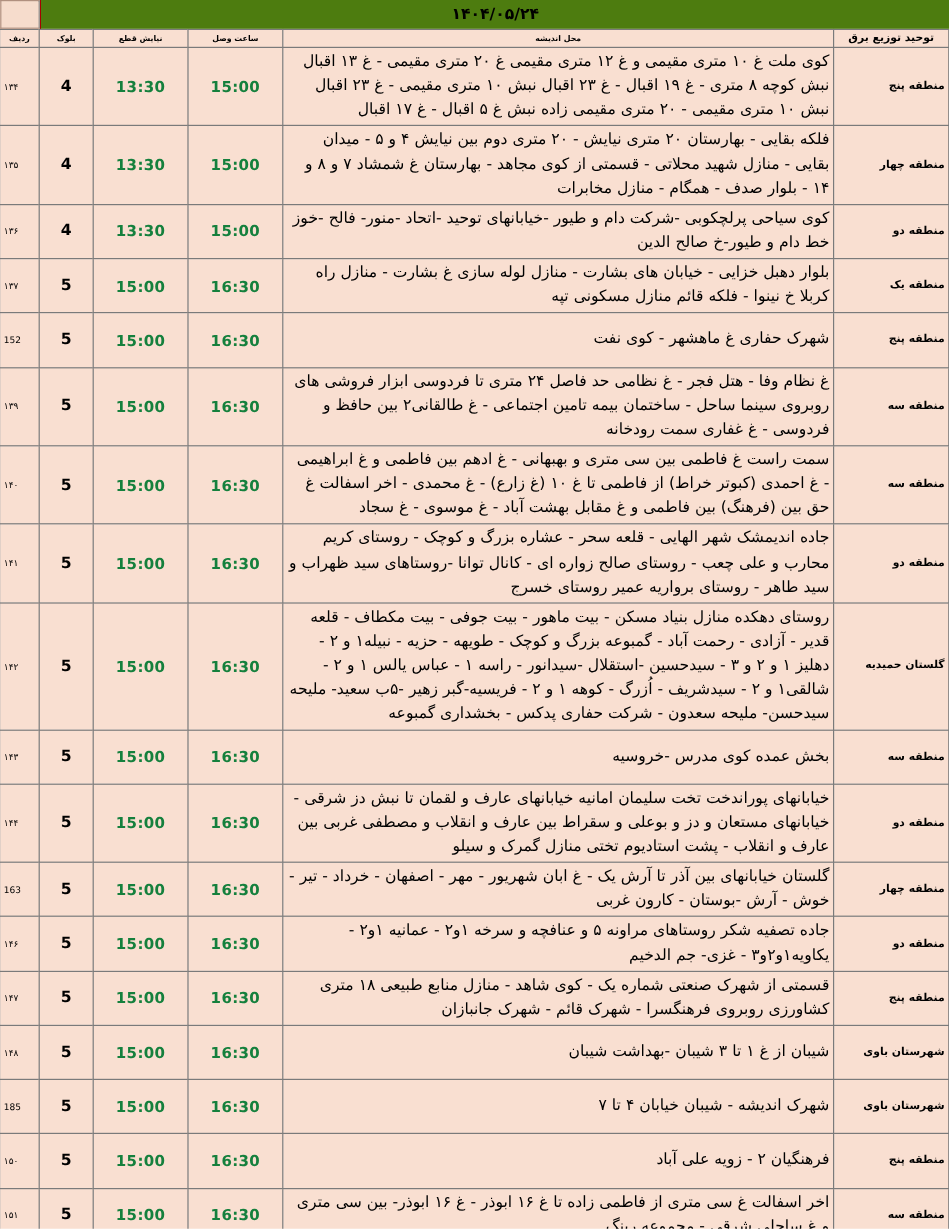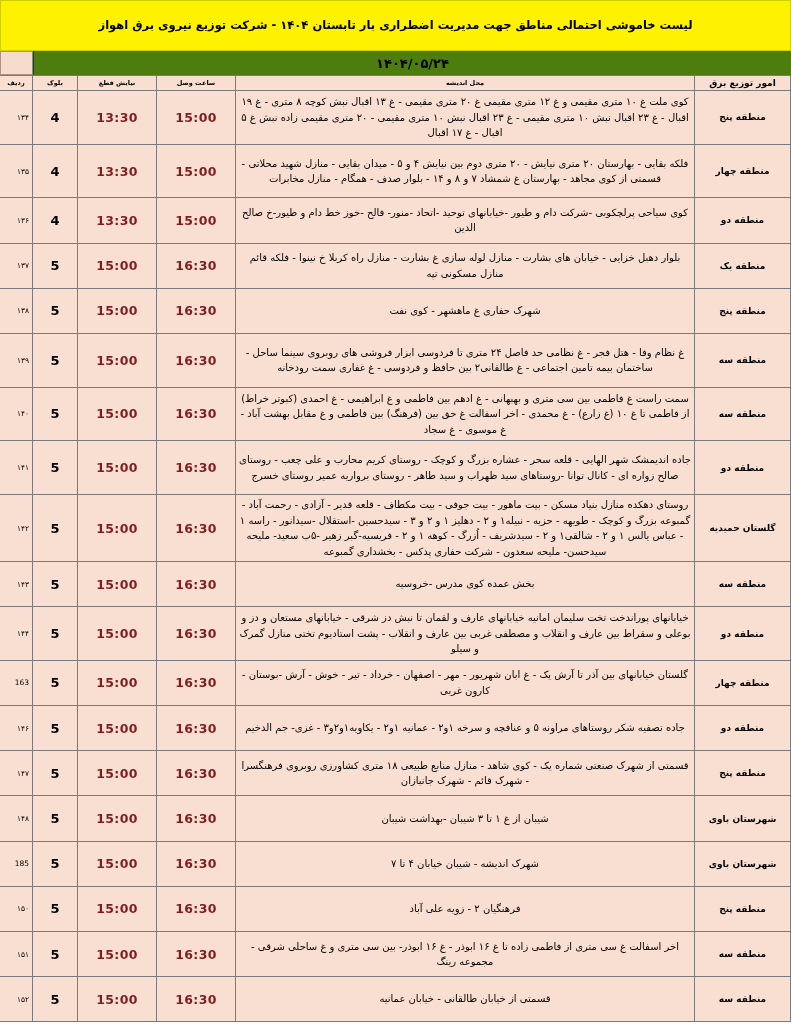--- a/index.html
+++ b/index.html
@@ -101,79 +101,76 @@
     font-weight: bold;
     color: #000000;
     text-align: center;
     height: 15px;
     padding: 1px 2px;
   }
   thead th.omoor-head {
     font-size: 9px;
   }
   td.radif {
-    text-align: right;
+    text-align: left;
     font-size: 7.5px;
     color: #000000;
   }
   td.block {
     text-align: center;
     font-size: 13px;
     font-weight: bold;
     color: #000000;
   }
   td.time {
     text-align: center;
     font-size: 12.5px;
     font-weight: bold;
-    color: #7f1d1d;
+    color: #15803d;
     letter-spacing: 0.3px;
   }
   td.mahal {
-    text-align: center;
-    font-size: 10px;
+    text-align: right;
+    font-size: 13px;
     line-height: 1.55;
     color: #000000;
     padding: 4px 7px;
   }
   td.omoor {
-    text-align: center;
+    text-align: right;
     font-size: 9px;
     font-weight: bold;
     color: #000000;
   }
 </style>
 </head>
 <body>
 
 <div class="page">
 
-  <div class="title-banner">
-    <div class="title-text">لیست خاموشی احتمالی مناطق جهت مدیریت اضطراری بار تابستان ۱۴۰۴ - شرکت توزیع نیروی برق اهواز</div>
-  </div>
 
   <div class="date-row">
     <div class="date-bar">
       <span class="date-text">۱۴۰۴/۰۵/۲۴</span>
     </div>
     <div class="date-spacer"></div>
   </div>
 
   <table class="schedule">
     <colgroup>
       <col class="c-omoor">
       <col class="c-mahal">
       <col class="c-vasl">
       <col class="c-ghat">
       <col class="c-block">
       <col class="c-radif">
     </colgroup>
     <thead>
       <tr>
-        <th class="omoor-head">امور توزیع برق</th>
+        <th class="omoor-head">توحید توزیع برق</th>
         <th>محل اندیشه</th>
         <th>ساعت وصل</th>
         <th>نیایش قطع</th>
         <th>بلوک</th>
         <th>ردیف</th>
       </tr>
     </thead>
     <tbody id="table-body">
         <tr style="height: 53.7163px;">
           <td class="omoor">منطقه پنج</td>
@@ -206,21 +203,21 @@
           <td class="time">15:00</td>
           <td class="block">5</td>
           <td class="radif">۱۳۷</td>
         </tr>
         <tr style="height: 45.185px;">
           <td class="omoor">منطقه پنج</td>
           <td class="mahal">شهرک حفاری غ ماهشهر - کوی نفت</td>
           <td class="time">16:30</td>
           <td class="time">15:00</td>
           <td class="block">5</td>
-          <td class="radif">۱۳۸</td>
+          <td class="radif">152</td>
         </tr>
         <tr style="height: 53.7163px;">
           <td class="omoor">منطقه سه</td>
           <td class="mahal">غ نظام وفا - هتل فجر - غ نظامی حد فاصل ۲۴ متری تا فردوسی ابزار فروشی های روبروی سینما ساحل - ساختمان بیمه تامین اجتماعی - غ طالقانی۲ بین حافظ و فردوسی - غ غفاری سمت رودخانه</td>
           <td class="time">16:30</td>
           <td class="time">15:00</td>
           <td class="block">5</td>
           <td class="radif">۱۳۹</td>
         </tr>
         <tr style="height: 53.7163px;">

